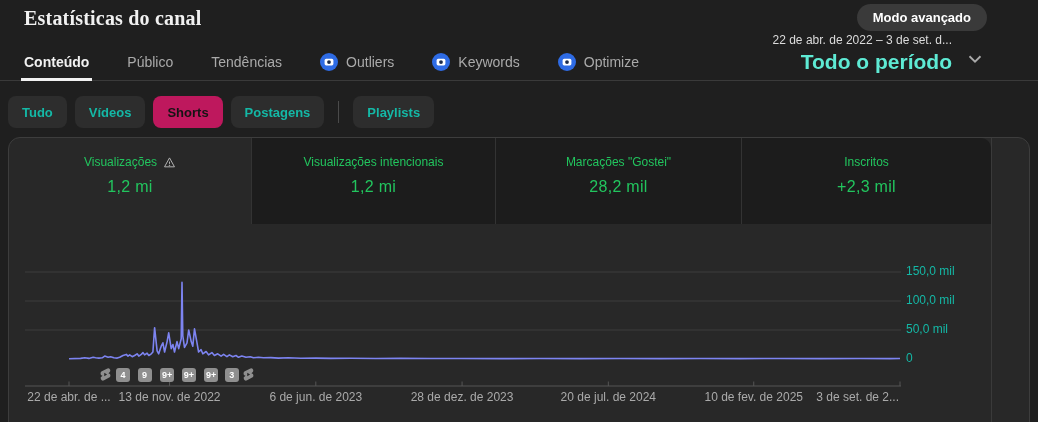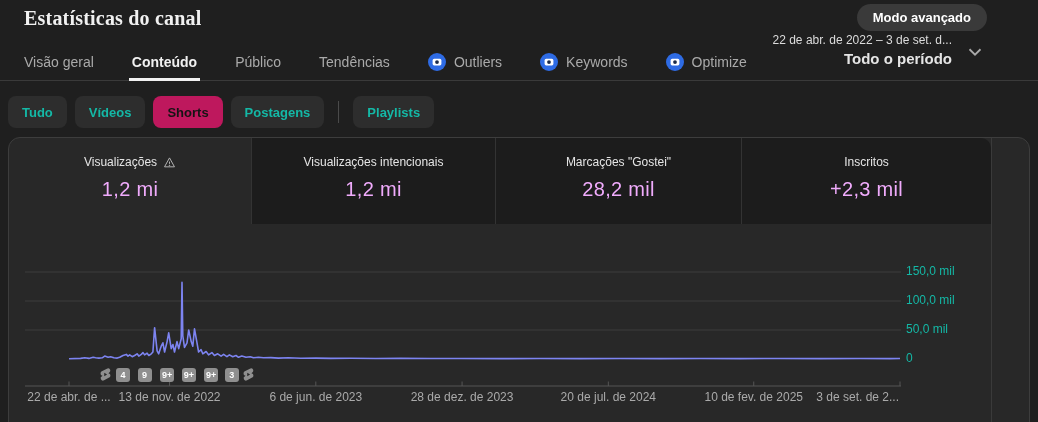--- a/index.html
+++ b/index.html
@@ -20,56 +20,53 @@
   .tabbar { position:absolute; top:44px; left:0; right:0; height:37px; border-bottom:1px solid #3a3a3a; }
   .tabs { display:flex; margin-left:24px; gap:38px; height:100%; }
   .tab { display:flex; align-items:center; gap:8px; font-size:14px; font-weight:500; color:#aaa; position:relative; cursor:pointer; }
   .tab.active { color:#f1f1f1; font-weight:700; }
   .tab.active::after { content:""; position:absolute; left:-3px; right:-3px; bottom:-1px; height:3px; background:#f1f1f1; }
   .tab .bicon { display:flex; }
   
   .daterange { position:absolute; top:33px; right:52px; display:flex; align-items:flex-end; gap:12px; cursor:pointer; }
   .dr-text { text-align:right; }
   .dr-sub { font-size:12px; color:#dcdcdc; }
-  .dr-main { font-size:15px; font-weight:700; color:#e5e5e5; margin-top:3px; }
+  .dr-main { font-size:21px; font-weight:700; color:#5eead4; margin-top:3px; }
   .chev { margin-bottom:4px; display:flex; }
   
   .chiprow { position:absolute; top:96px; left:8px; display:flex; align-items:center; gap:8px; }
   .chip { height:32px; display:flex; align-items:center; padding:0 14px; border-radius:8px; background:#2d2d2d; font-size:13px; font-weight:700; color:#14b8a6; cursor:pointer; white-space:nowrap; }
   .chip.selected { background:#be185d; color:#141414; }
   .chipdiv { width:1px; height:22px; background:#4a4a4a; margin:0 6px; }
   
   .card { position:absolute; left:8px; top:137px; width:1022px; height:292px; background:#282828; border:1px solid #3d3d3d; border-radius:12px 12px 0 0; overflow:hidden; }
   .metrics { position:absolute; top:0; left:0; height:86px; display:flex; }
   .mcard { padding-top:17px; text-align:center; cursor:pointer; }
   .mcard.dim { background:#1c1c1c; border-left:1px solid #333; }
   .mcard.dim:last-child { border-top-right-radius:10px; }
-  .mlabel { font-size:12px; color:#e5e5e5; display:flex; justify-content:center; align-items:center; gap:6px; }
-  .mvalue { font-size:20px; margin-top:9px; color:#f0abfc; font-weight:400; letter-spacing:.3px; }
+  .mlabel { font-size:12px; color:#22c55e; display:flex; justify-content:center; align-items:center; gap:6px; }
+  .mvalue { font-size:16px; margin-top:9px; color:#22c55e; font-weight:400; letter-spacing:.3px; }
   
   .chart { position:absolute; left:0; top:86px; right:0; bottom:0; }
   #chart-svg { position:absolute; left:0; top:0; }
   .ylab { position:absolute; left:897px; font-size:12px; color:#14b8a6; }
   .xlab { position:absolute; top:166px; font-size:12px; color:#aaa; white-space:nowrap; transform:translateX(-50%); }
   .xlab.right { transform:none; }
   .badge { position:absolute; top:144px; min-width:14px; height:14px; padding:0 2px; border-radius:3px; background:#8f8f8f; color:#fff; font-size:9px; font-weight:700; display:flex; align-items:center; justify-content:center; cursor:pointer; }
   .sbadge { position:absolute; top:143px; width:15px; height:15px; cursor:pointer; }
   .vdiv { position:absolute; left:982px; top:0; bottom:0; width:1px; background:#3a3a3a; }
 </style>
 </head>
 <body>
 
 <h1 class="page-title">Estatísticas do canal</h1>
 <button class="adv-btn">Modo avançado</button>
 
 <div class="tabbar">
   <div class="tabs" id="tabs">
-      <div class="tab">
-        <span>Visão geral</span>
-      </div>
       <div class="tab active">
         <span>Conteúdo</span>
       </div>
       <div class="tab">
         <span>Público</span>
       </div>
       <div class="tab">
         <span>Tendências</span>
       </div>
       <div class="tab">

